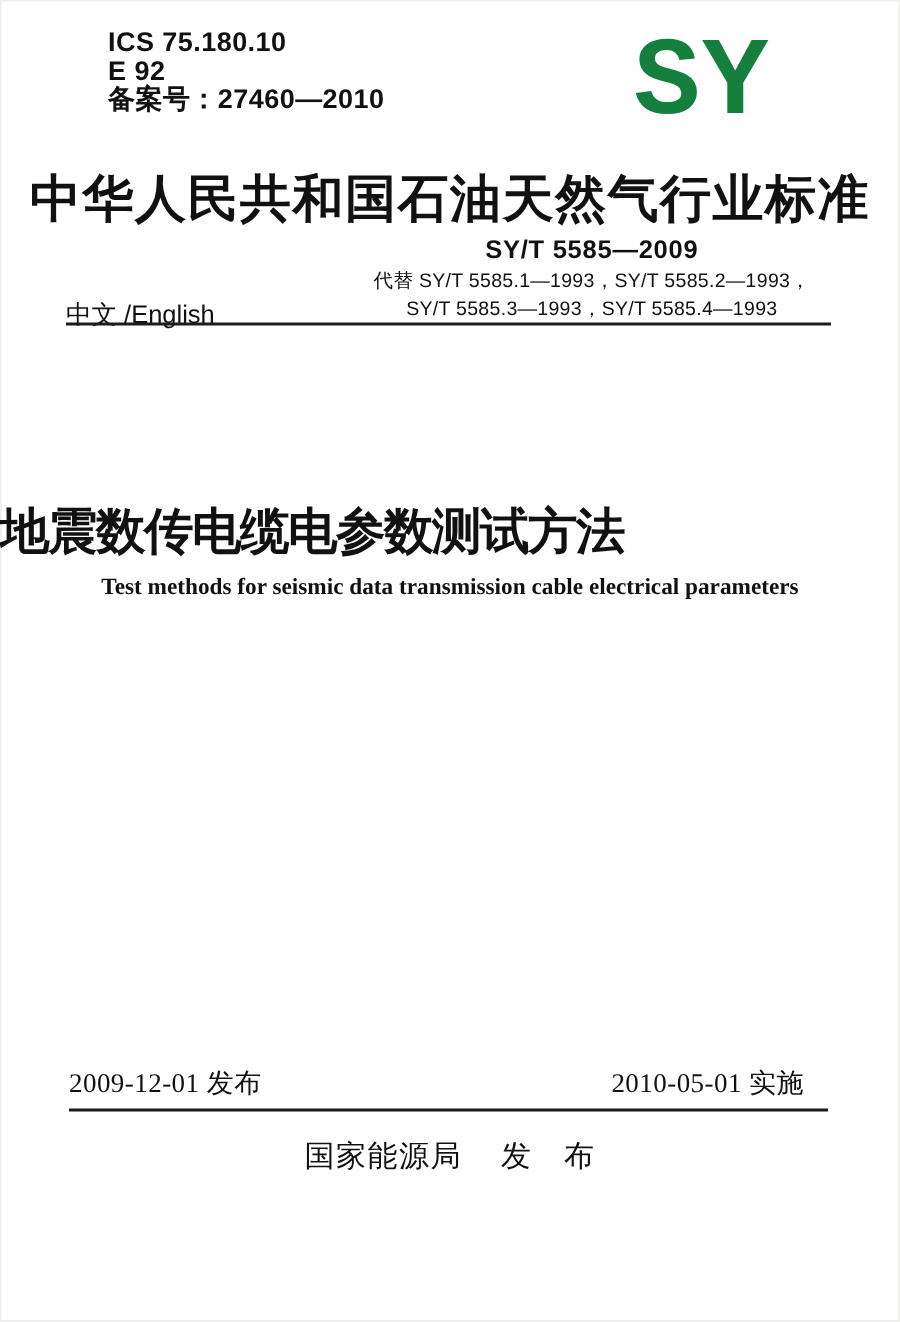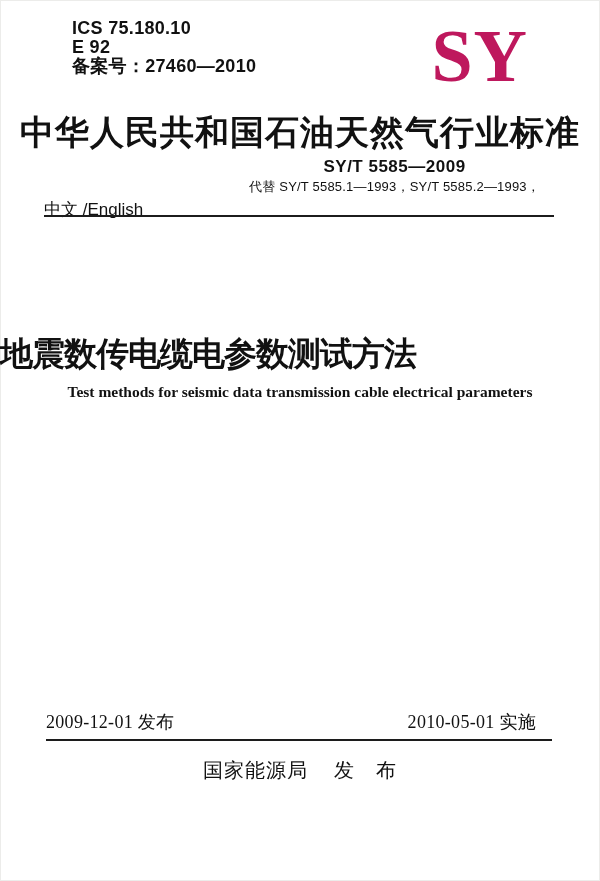--- a/index.html
+++ b/index.html
@@ -20,27 +20,27 @@
     font-size: 18px; font-weight: bold;
     line-height: 19px;
     letter-spacing: 0.3px;
     white-space: nowrap;
     margin-left: 28px;
   }
 
   
   .sy-logo {
     left: 408px; top: 14px; width: 120px;
-    text-align: right;
-    font-family: Liberation Serif, serif;
+    text-align: center;
+    font-family: Liberation Mono, monospace;
     font-weight: 900;
     font-size: 74px;
     line-height: 84px;
     letter-spacing: 1px;
-    color: #be185d;
+    color: #15803d;
   }
 
   
   .std-body-line {
     left: 0; right: 0; top: 110px;
     text-align: center;
     font-size: 34px; font-weight: bold;
     letter-spacing: 1px;
     white-space: nowrap;
   }
@@ -116,20 +116,21 @@
   <div>备案号：27460—2010</div>
 </div>
 
 <div class="abs sy-logo">SY</div>
 
 <div class="abs std-body-line">中华人民共和国石油天然气行业标准</div>
 
 <div class="abs std-no-block">
   <div class="std-no-main">SY/T 5585—2009</div>
   <div class="std-replaces">代替 SY/T 5585.1—1993，SY/T 5585.2—1993，</div>
+  <div class="std-replaces">SY/T 5585.3—1993，SY/T 5585.4—1993</div>
 </div>
 
 <div class="abs lang-note">中文 /English</div>
 
 <div class="abs rule rule-header"></div>
 
 <div class="abs title-cn">地震数传电缆电参数测试方法</div>
 <div class="abs title-en">Test methods for seismic data transmission cable electrical parameters</div>
 
 <div class="abs date date-issue">2009-12-01 发布</div>

